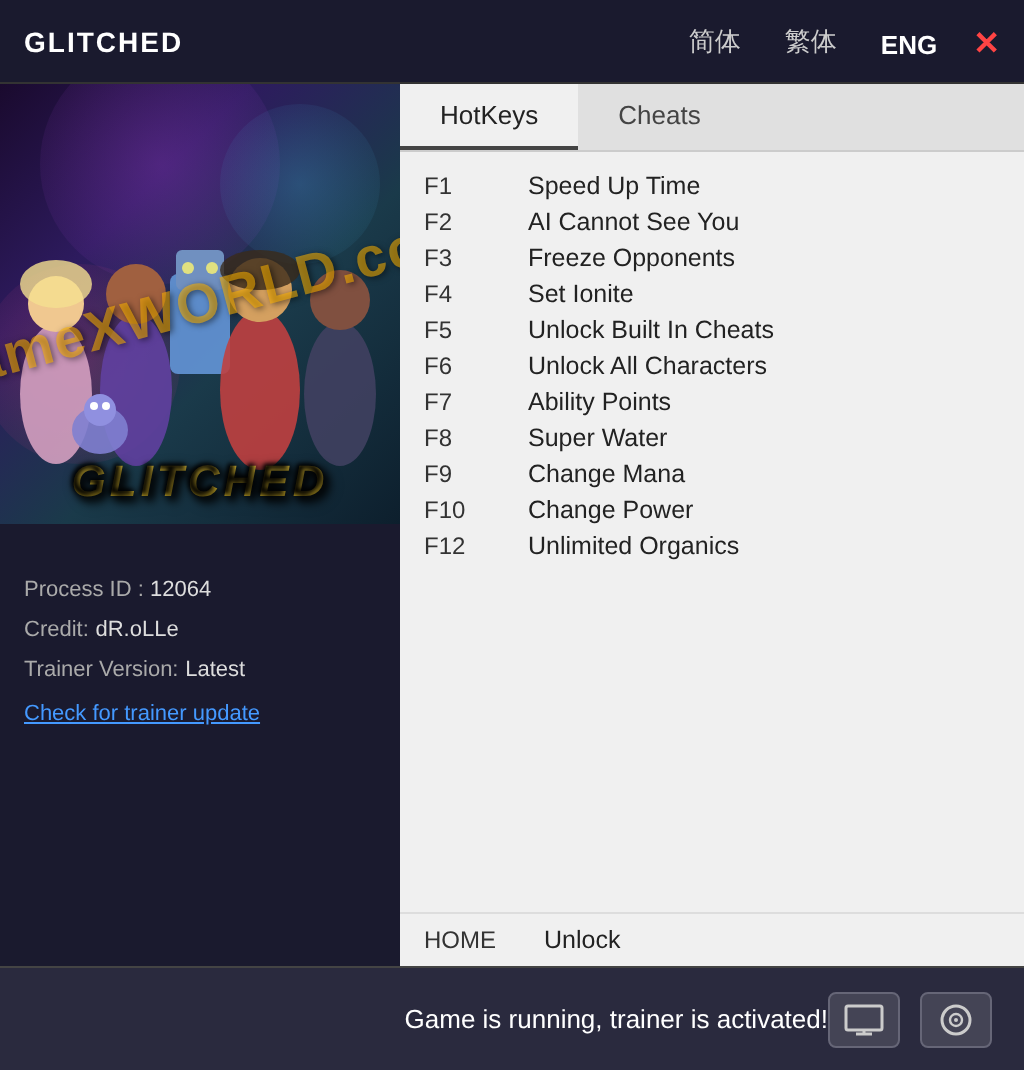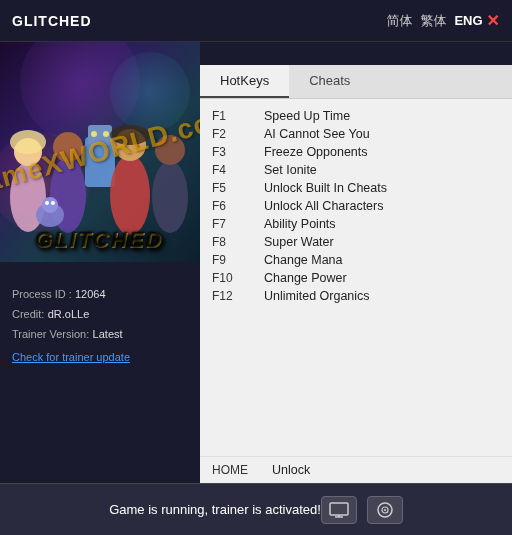--- a/index.html
+++ b/index.html
@@ -28,21 +28,22 @@
       gap: 8px;
     }
     #app-title {
       color: #ffffff;
       font-size: 14px;
       font-weight: bold;
       letter-spacing: 1px;
     }
     #title-bar-right {
       display: flex;
-      align-items: center;
+      align-items: flex-end;
+      gap: 14px;
     }
     .lang-btn {
       color: #cccccc;
       font-size: 13px;
       cursor: pointer;
       background: none;
       border: none;
       padding: 2px 4px;
     }
     .lang-btn.active {
@@ -134,21 +135,20 @@
       text-decoration: underline;
       cursor: pointer;
     }
 
     
     #right-panel {
       flex-grow: 1;
       background: #f0f0f0;
       display: flex;
       flex-direction: column;
-      margin-top: 23px;
     }
 
     #tab-bar {
       display: flex;
       background: #e0e0e0;
       border-bottom: 1px solid #cccccc;
     }
     .tab {
       padding: 8px 20px;
       font-size: 13px;
@@ -192,21 +192,21 @@
       color: #222222;
       border-top: 1px solid #dddddd;
     }
 
     
     #status-bar {
       height: 52px;
       background: #2a2a3e;
       display: flex;
       align-items: center;
-      justify-content: center;
+      justify-content: flex-end;
       padding: 0 16px;
       border-top: 1px solid #444;
     }
     #status-text {
       color: #ffffff;
       font-size: 13px;
     }
     #status-icons {
       display: flex;
       gap: 10px;

